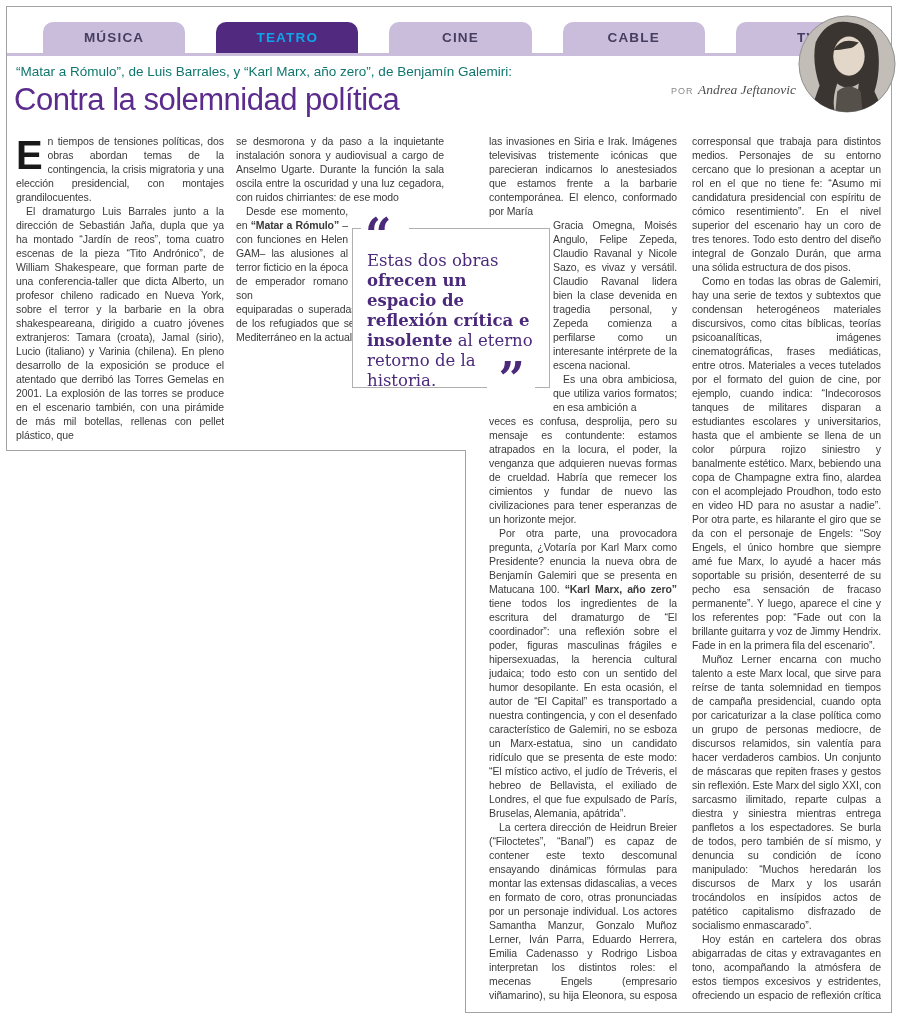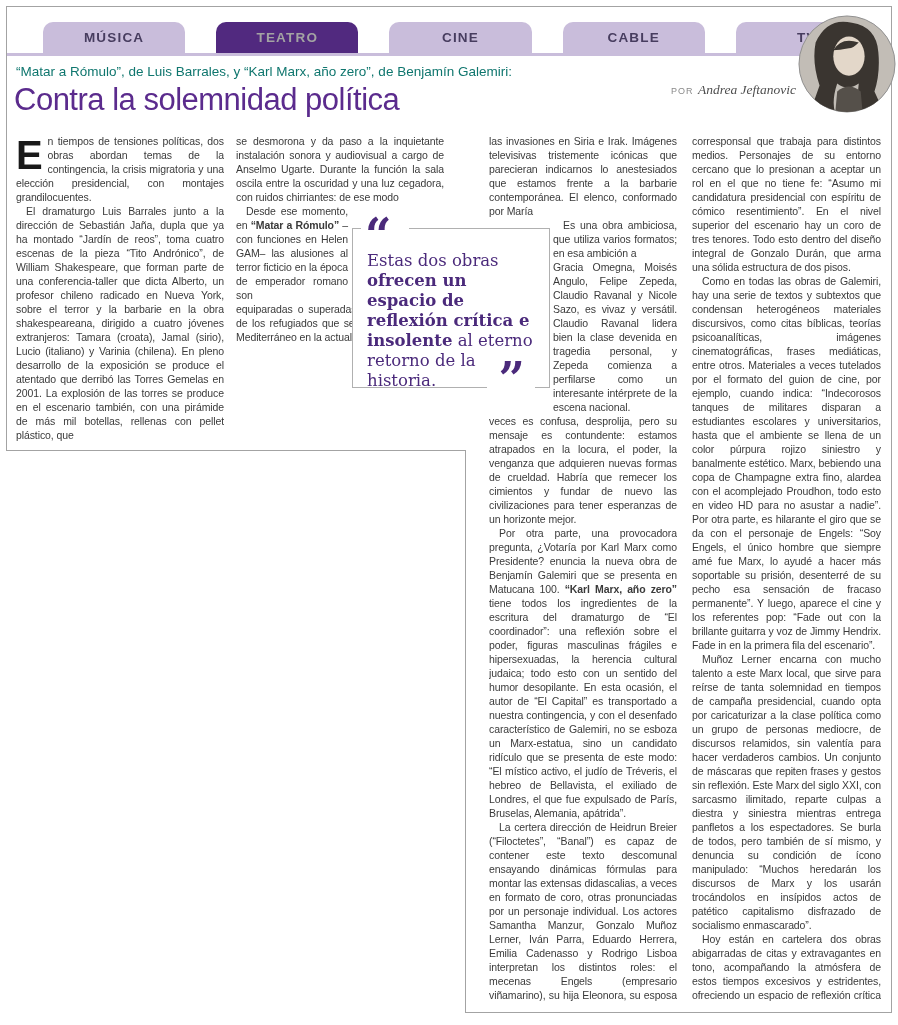--- a/index.html
+++ b/index.html
@@ -11,21 +11,21 @@
   .bl-left{left:6px;top:6px;width:1px;height:445px;}
   .bl-right{left:891px;top:6px;width:1px;height:1007px;}
   .bl-midh{left:6px;top:450px;width:460px;height:1px;}
   .bl-midv{left:465px;top:450px;width:1px;height:563px;}
   .bl-both{left:465px;top:1012px;width:427px;height:1px;}
   
   .tabs{position:absolute;left:16px;top:22px;width:862px;height:31px;display:flex;gap:4px;}
   .tab{flex:1;background:#c9bddb;border-radius:10px 10px 0 0;display:flex;align-items:center;
        justify-content:center;font-size:13.5px;font-weight:bold;letter-spacing:1.2px;
        color:#473d5f;cursor:pointer;margin-left:27px;}
-  .tab.active{background:#51297f;color:#a3a3a3;}
+  .tab.active{background:#51297f;color:#0ea5e9;}
   .tabrule{position:absolute;left:7px;top:53px;width:884px;height:3px;background:#c9bddb;}
   
   .kicker{position:absolute;left:16px;top:64px;width:620px;font-size:13.5px;color:#0f766e;}
   .headline{position:absolute;left:14px;top:82px;margin:0;font-size:31px;font-weight:normal;
             letter-spacing:-0.5px;color:#5b2b8d;}
   .byline{position:absolute;left:600px;top:80px;width:196px;text-align:right;color:#555;}
   .by-pre{font-size:9px;letter-spacing:1px;color:#8a8a8a;text-transform:uppercase;}
   .by-name{font-family:"Liberation Serif",serif;font-style:italic;font-size:13.5px;color:#4e4e4e;}
   .photo{position:absolute;left:798px;top:15px;width:98px;height:98px;}
   
@@ -110,22 +110,22 @@
         </div>
         <div class="seg">
           <p class="para"><span>equiparadas o superadas por las imágenes de los refugiados que se ahogan en el mar Mediterráneo en la actualidad o con</span></p>
         </div>
       </div>
       <div class="col" style="left: 489px; top: 134px; width: 188px; height: 871px;">
         <div class="seg">
           <p class="para"><span>las invasiones en Siria e Irak. Imágenes televisivas tristemente icónicas que parecieran indicarnos lo anestesiados que estamos frente a la barbarie contemporánea. El elenco, conformado por María</span></p>
         </div>
         <div class="seg" style="width: 124px; margin-left: 64px;">
+          <p class="para"><span>Gracia Omegna, Moisés Angulo, Felipe Zepeda, Claudio Ravanal y Nicole Sazo, es vivaz y versátil. Claudio Ravanal lidera bien la clase devenida en tragedia personal, y Zepeda comienza a perfilarse como un interesante intérprete de la escena nacional.</span></p>
           <p class="para ind"><span>Es una obra ambiciosa, que utiliza varios formatos; en esa ambición a</span></p>
-          <p class="para"><span>Gracia Omegna, Moisés Angulo, Felipe Zepeda, Claudio Ravanal y Nicole Sazo, es vivaz y versátil. Claudio Ravanal lidera bien la clase devenida en tragedia personal, y Zepeda comienza a perfilarse como un interesante intérprete de la escena nacional.</span></p>
         </div>
         <div class="seg">
           <p class="para"><span>veces es confusa, desprolija, pero su mensaje es contundente: estamos atrapados en la locura, el poder, la venganza que adquieren nuevas formas de crueldad. Habría que remecer los cimientos y fundar de nuevo las civilizaciones para tener esperanzas de un horizonte mejor.</span></p>
           <p class="para ind"><span>Por otra parte, una provocadora pregunta, ¿Votaría por Karl Marx como Presidente? enuncia la nueva obra de Benjamín Galemiri que se presenta en Matucana 100. </span><span class="b">“Karl Marx, año zero”</span><span> tiene todos los ingredientes de la escritura del dramaturgo de “El coordinador”: una reflexión sobre el poder, figuras masculinas frágiles e hipersexuadas, la herencia cultural judaica; todo esto con un sentido del humor desopilante. En esta ocasión, el autor de “El Capital” es transportado a nuestra contingencia, y con el desenfado característico de Galemiri, no se esboza un Marx-estatua, sino un candidato ridículo que se presenta de este modo: “El místico activo, el judío de Tréveris, el hebreo de Bellavista, el exiliado de Londres, el que fue expulsado de París, Bruselas, Alemania, apátrida”.</span></p>
           <p class="para ind"><span>La certera dirección de Heidrun Breier (“Filoctetes”, “Banal”) es capaz de contener este texto descomunal ensayando dinámicas fórmulas para montar las extensas didascalias, a veces en formato de coro, otras pronunciadas por un personaje individual. Los actores Samantha Manzur, Gonzalo Muñoz Lerner, Iván Parra, Eduardo Herrera, Emilia Cadenasso y Rodrigo Lisboa interpretan los distintos roles: el mecenas Engels (empresario viñamarino), su hija Eleonora, su esposa Jenny, su admiradora proletaria Helen, Porudhon, un ingenioso</span></p>
         </div>
       </div>
       <div class="col" style="left: 692px; top: 134px; width: 189px; height: 871px;">
         <div class="seg">
           <p class="para"><span>corresponsal que trabaja para distintos medios. Personajes de su entorno cercano que lo presionan a aceptar un rol en el que no tiene fe: “Asumo mi candidatura presidencial con espíritu de cómico resentimiento”. En el nivel superior del escenario hay un coro de tres tenores. Todo esto dentro del diseño integral de Gonzalo Durán, que arma una sólida estructura de dos pisos.</span></p>

